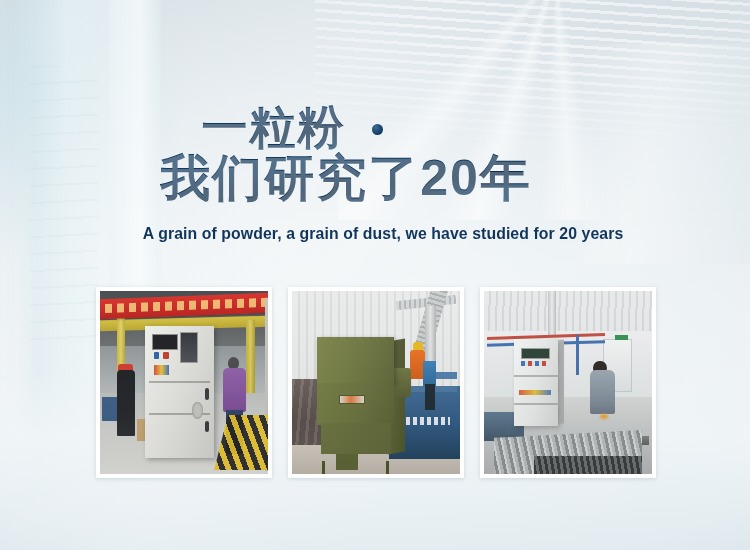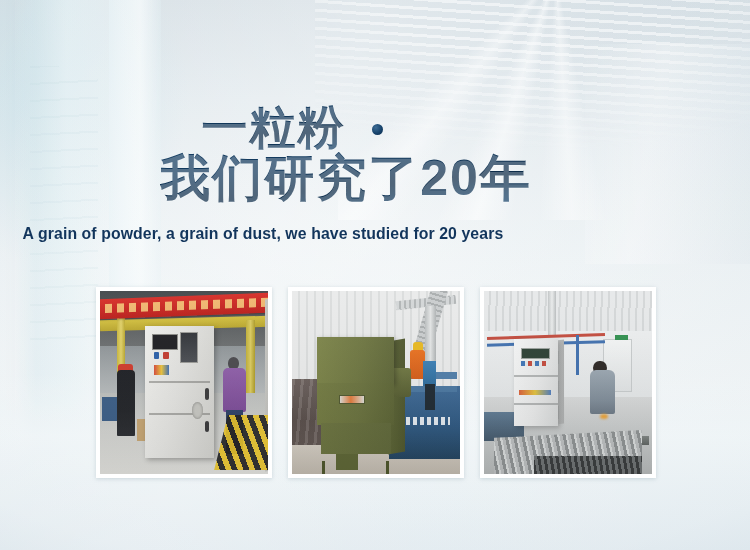--- a/index.html
+++ b/index.html
@@ -135,21 +135,21 @@
     background: radial-gradient(105% 80% at 50% 42%, rgba(255,255,255,.22) 0%, rgba(196,212,221,.18) 78%, rgba(178,198,210,.32) 100%);
     pointer-events: none;
   }
 
   
   .headline-block {
     position: absolute;
     left: 0;
     top: 104px;
     width: 646px;
-    text-align: left;
+    text-align: right;
   }
   .headline-line {
     display: flex;
     align-items: center;
     justify-content: center;
     gap: 26px;
     line-height: 1.04;
   }
   .headline-line1 { margin-left: -62px; }
   .headline-line2 { margin-left: 46px; }

